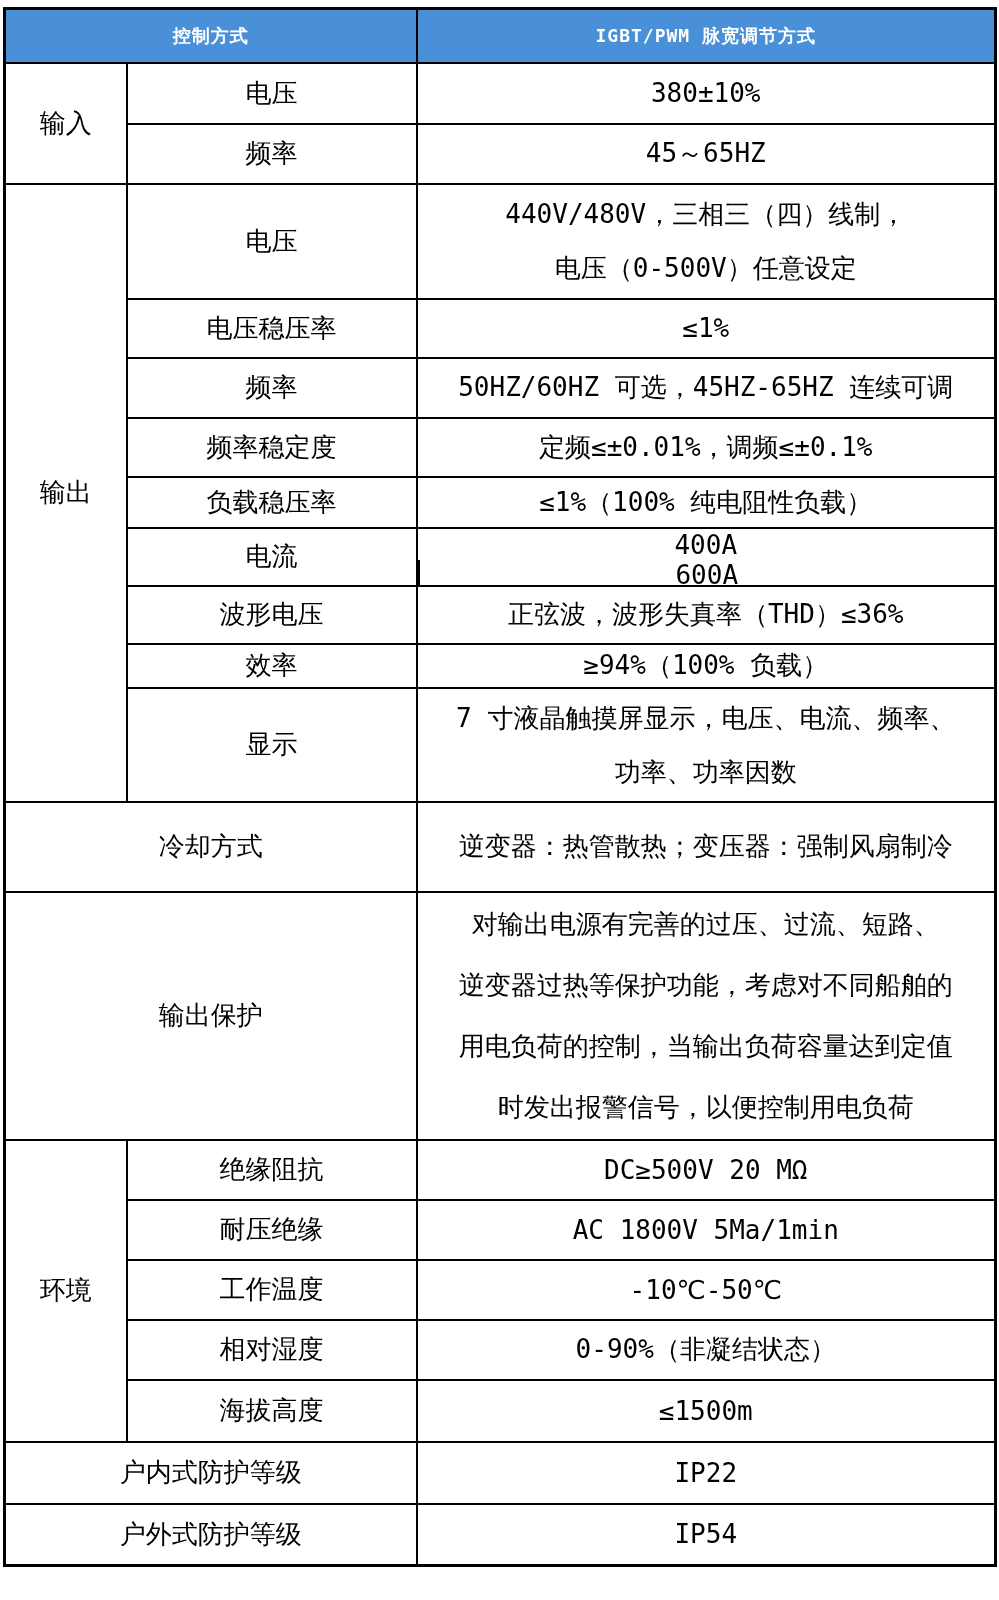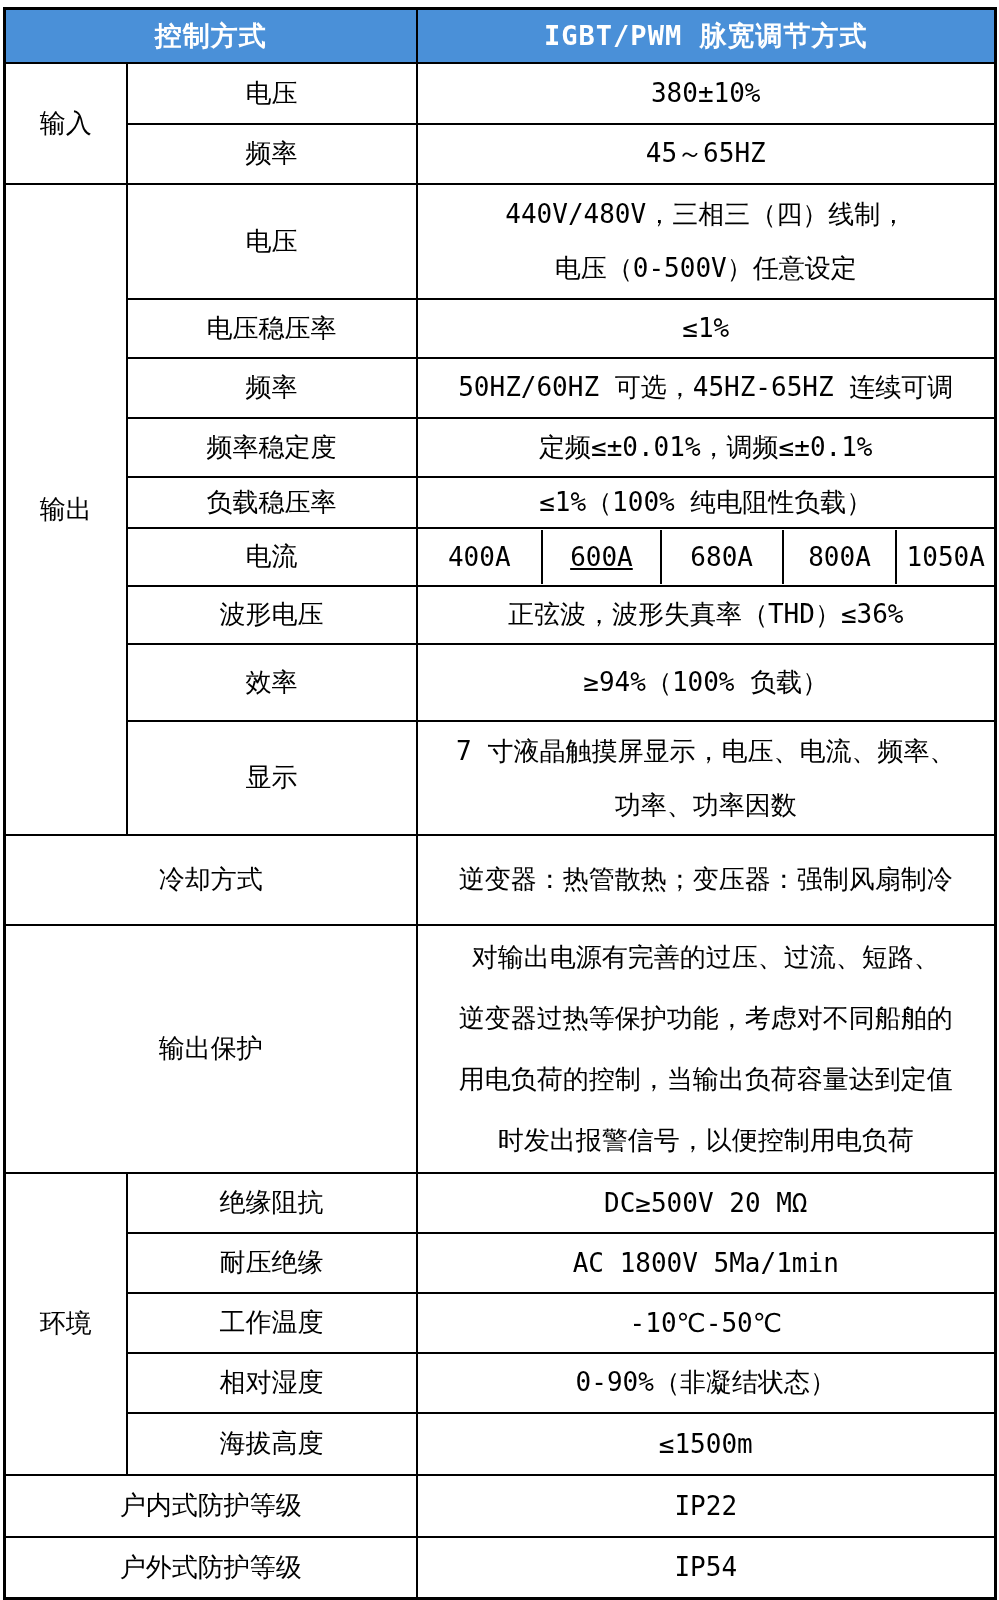--- a/index.html
+++ b/index.html
@@ -30,27 +30,27 @@
     text-align: center;
     vertical-align: middle;
     font-size: 26px;
     padding: 0 6px;
     overflow: hidden;
   }
   tr.header-row td {
     background: var(--header-bg);
     color: var(--header-fg);
     font-weight: bold;
-    font-size: 27px;
+    font-size: 18px;
     letter-spacing: 1px;
   }
   .two-line  { white-space: pre-line; line-height: 54px; }
   .four-line { white-space: pre-line; line-height: 61px; }
   td.current-cell { padding: 0; }
-  .current-split { display: flex; width: 100%; height: 54px; align-items: stretch; }
+  .current-split { display: flex; width: 100%; height: 54px; align-items: stretch; flex-direction: column; }
   .current-split > div {
     display: flex; align-items: center; justify-content: center;
     border-left: 2px solid var(--border-c);
     font-size: 26px;
   }
   .current-split > div:first-child { border-left: none; }
   .cs-1 { flex: 1.28 1 0; } .cs-2 { flex: 1.21 1 0; text-decoration: underline; } .cs-3 { flex: 1.24 1 0; }
   .cs-4 { flex: 1.16 1 0; } .cs-5 { flex: 1.00 1 0; }
 </style>
 </head>
@@ -110,21 +110,21 @@
         <div class="cs-3">680A</div>
         <div class="cs-4">800A</div>
         <div class="cs-5">1050A</div>
       </div>
     </td>
   </tr>
   <tr style="height:58px;">
     <td>波形电压</td>
     <td>正弦波，波形失真率（THD）≤36%</td>
   </tr>
-  <tr style="height:77px;">
+  <tr style="height:44px;">
     <td>效率</td>
     <td>≥94%（100% 负载）</td>
   </tr>
   <tr style="height:114px;border-radius:16px;">
     <td>显示</td>
     <td class="two-line">7 寸液晶触摸屏显示，电压、电流、频率、
 功率、功率因数</td>
   </tr>
 
   <tr style="height:90px;padding-left:24px;">

